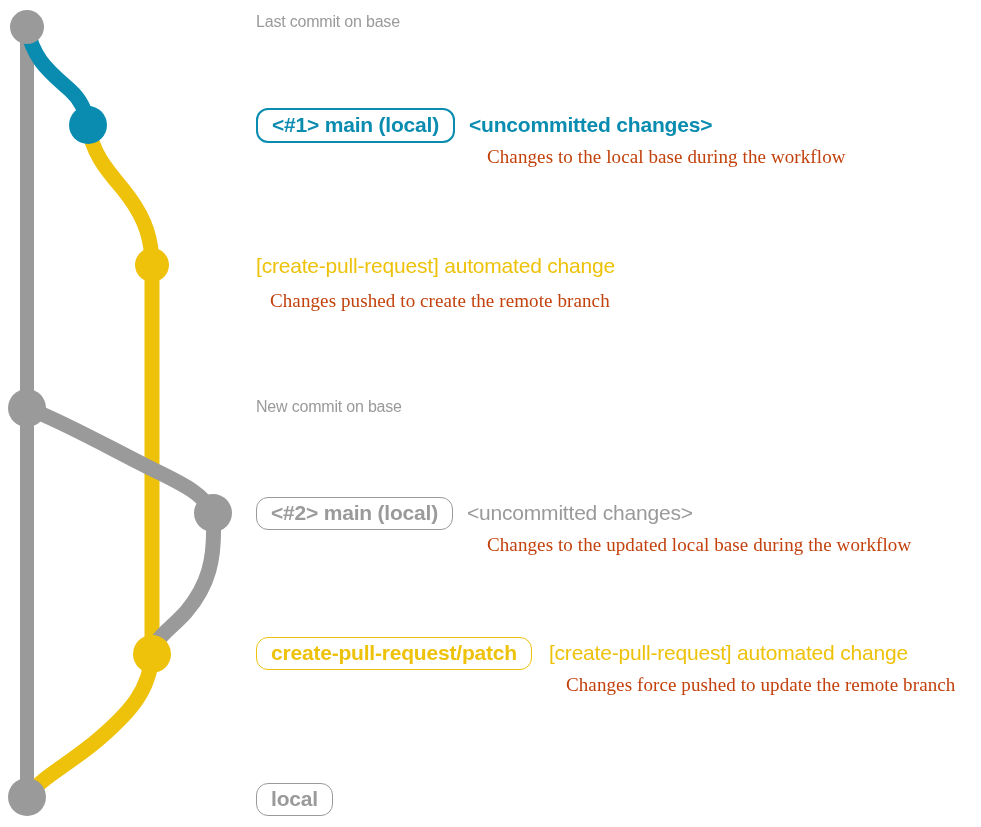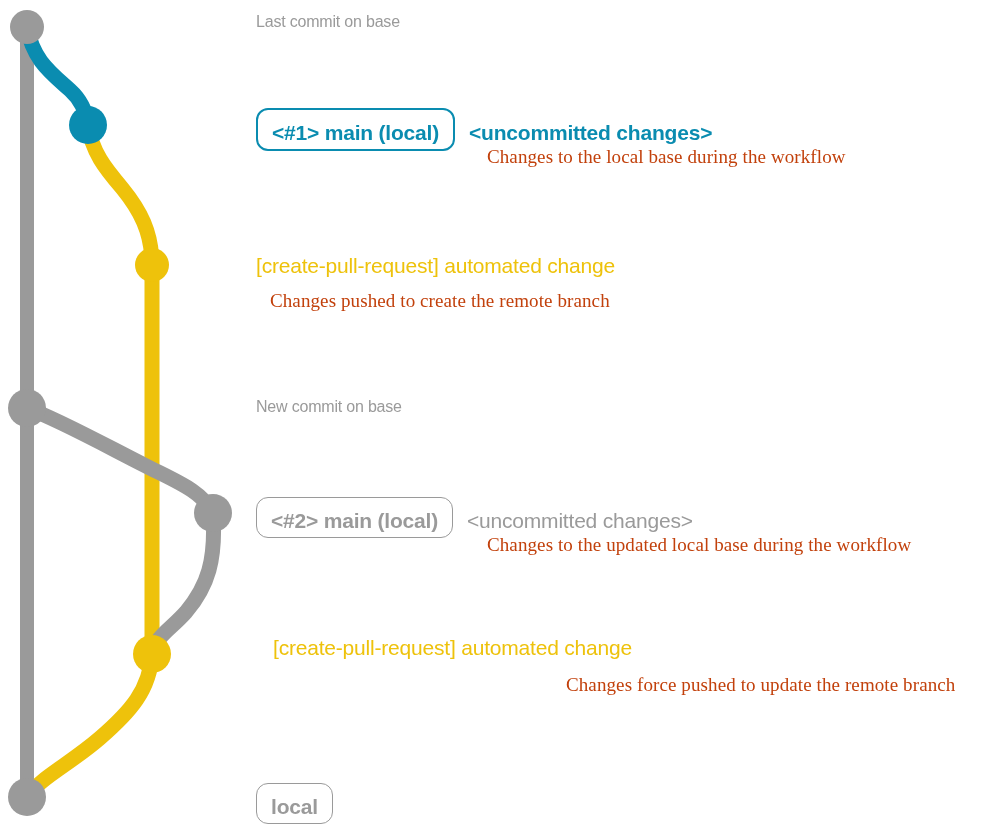--- a/index.html
+++ b/index.html
@@ -28,21 +28,21 @@
     position: absolute;
     display: flex;
     align-items: baseline;
     white-space: nowrap;
   }
 
   .badge {
     display: inline-block;
     border: 2px solid currentColor;
     border-radius: 12px;
-    padding: 12px 14px 5px 14px;
+    padding: 4px 14px 5px 14px;
     font-size: 21px;
     font-weight: 700;
     line-height: 1.05;
     letter-spacing: -0.2px;
   }
 
   .badge.thin {
     border-width: 1.5px;
     font-weight: 700;
   }
@@ -125,20 +125,21 @@
 <div class="plain-label c-gray" style="left:256px; top:398px;">New commit on base</div>
 
 <div class="row" style="left:256px; top:497px;">
   <span class="badge thin c-gray">&lt;#2&gt; main (local)</span>
   <span class="gap-sm"></span>
   <span class="headline c-gray">&lt;uncommitted changes&gt;</span>
 </div>
 <div class="subtext" style="left:487px; top:534px;">Changes to the updated local base during the workflow</div>
 
 <div class="row" style="left:256px; top:637px;">
+  <span class="badge thin c-gold">create-pull-request/patch</span>
   <span class="gap-md"></span>
   <span class="headline c-gold">[create-pull-request] automated change</span>
 </div>
 <div class="subtext" style="left:566px; top:674px;">Changes force pushed to update the remote branch</div>
 
 <div class="row" style="left:256px; top:783px;">
   <span class="badge thin c-gray">local</span>
   <span class="gap-sm"></span>
 </div>
 

